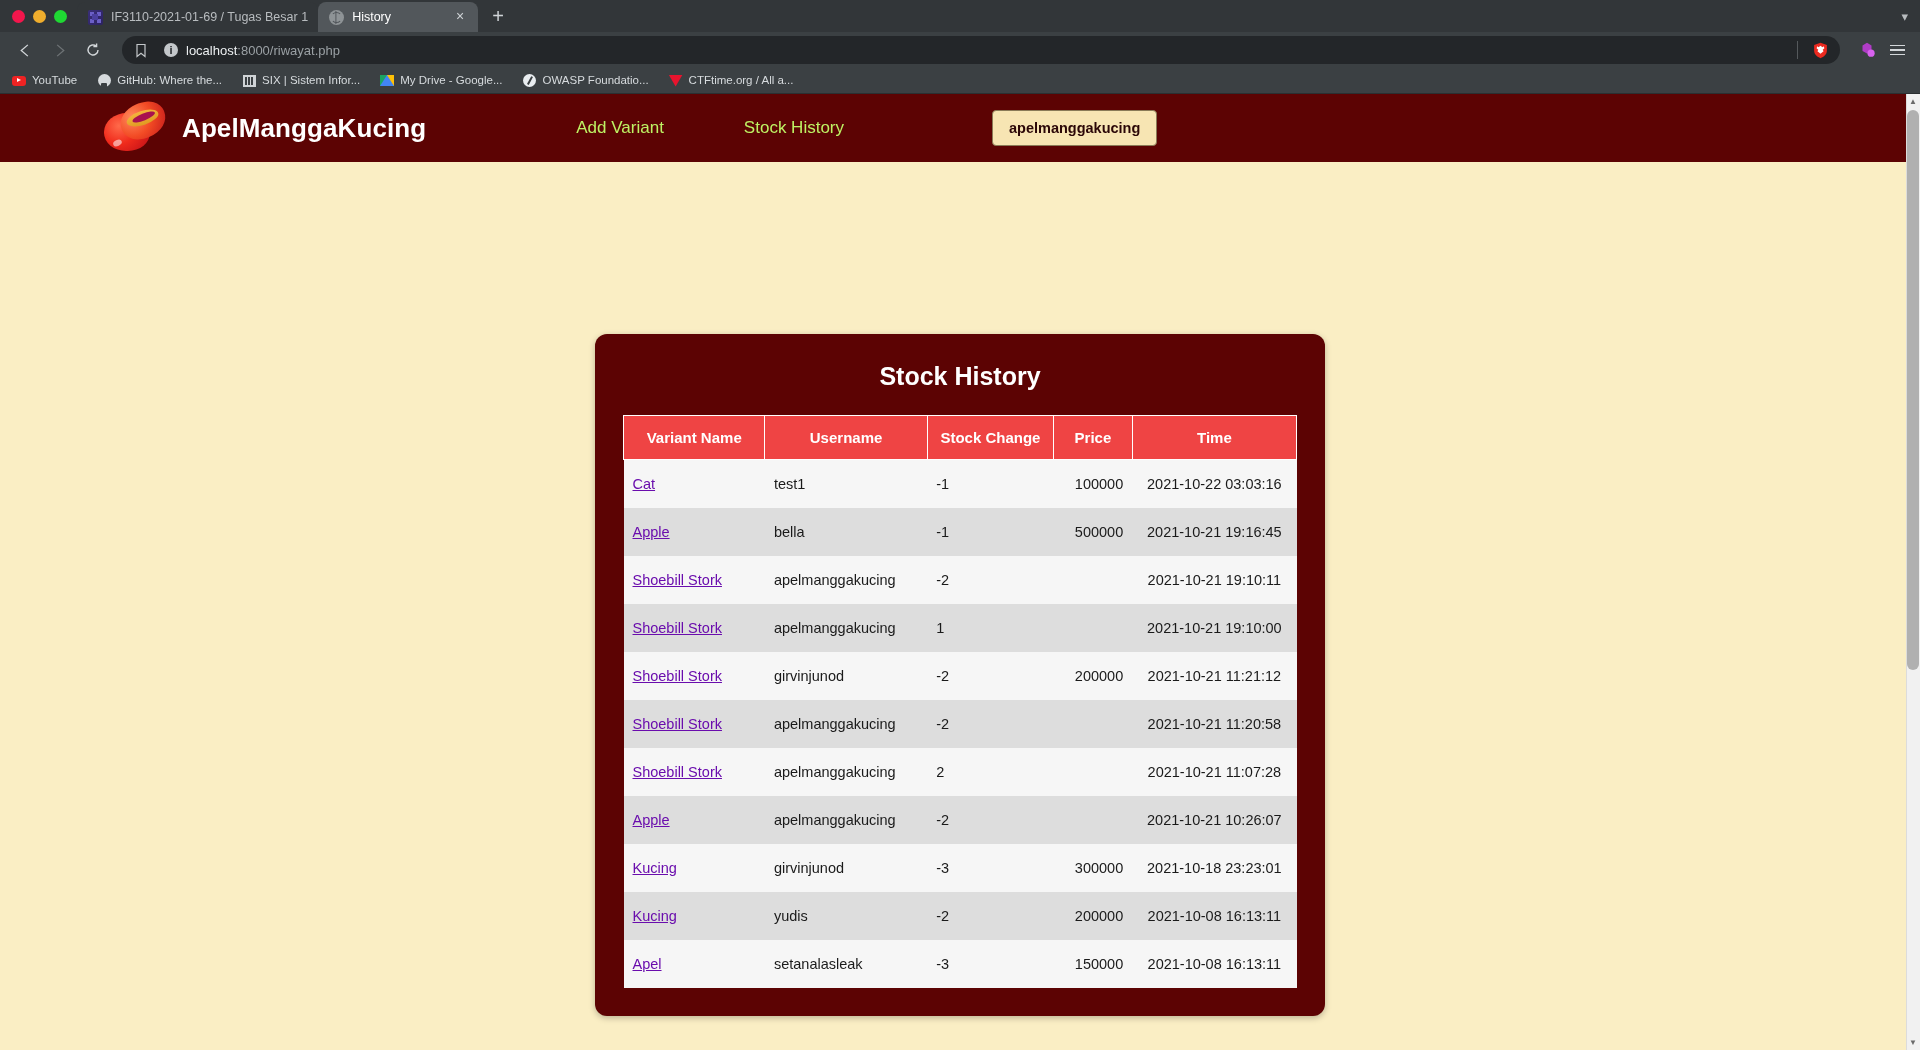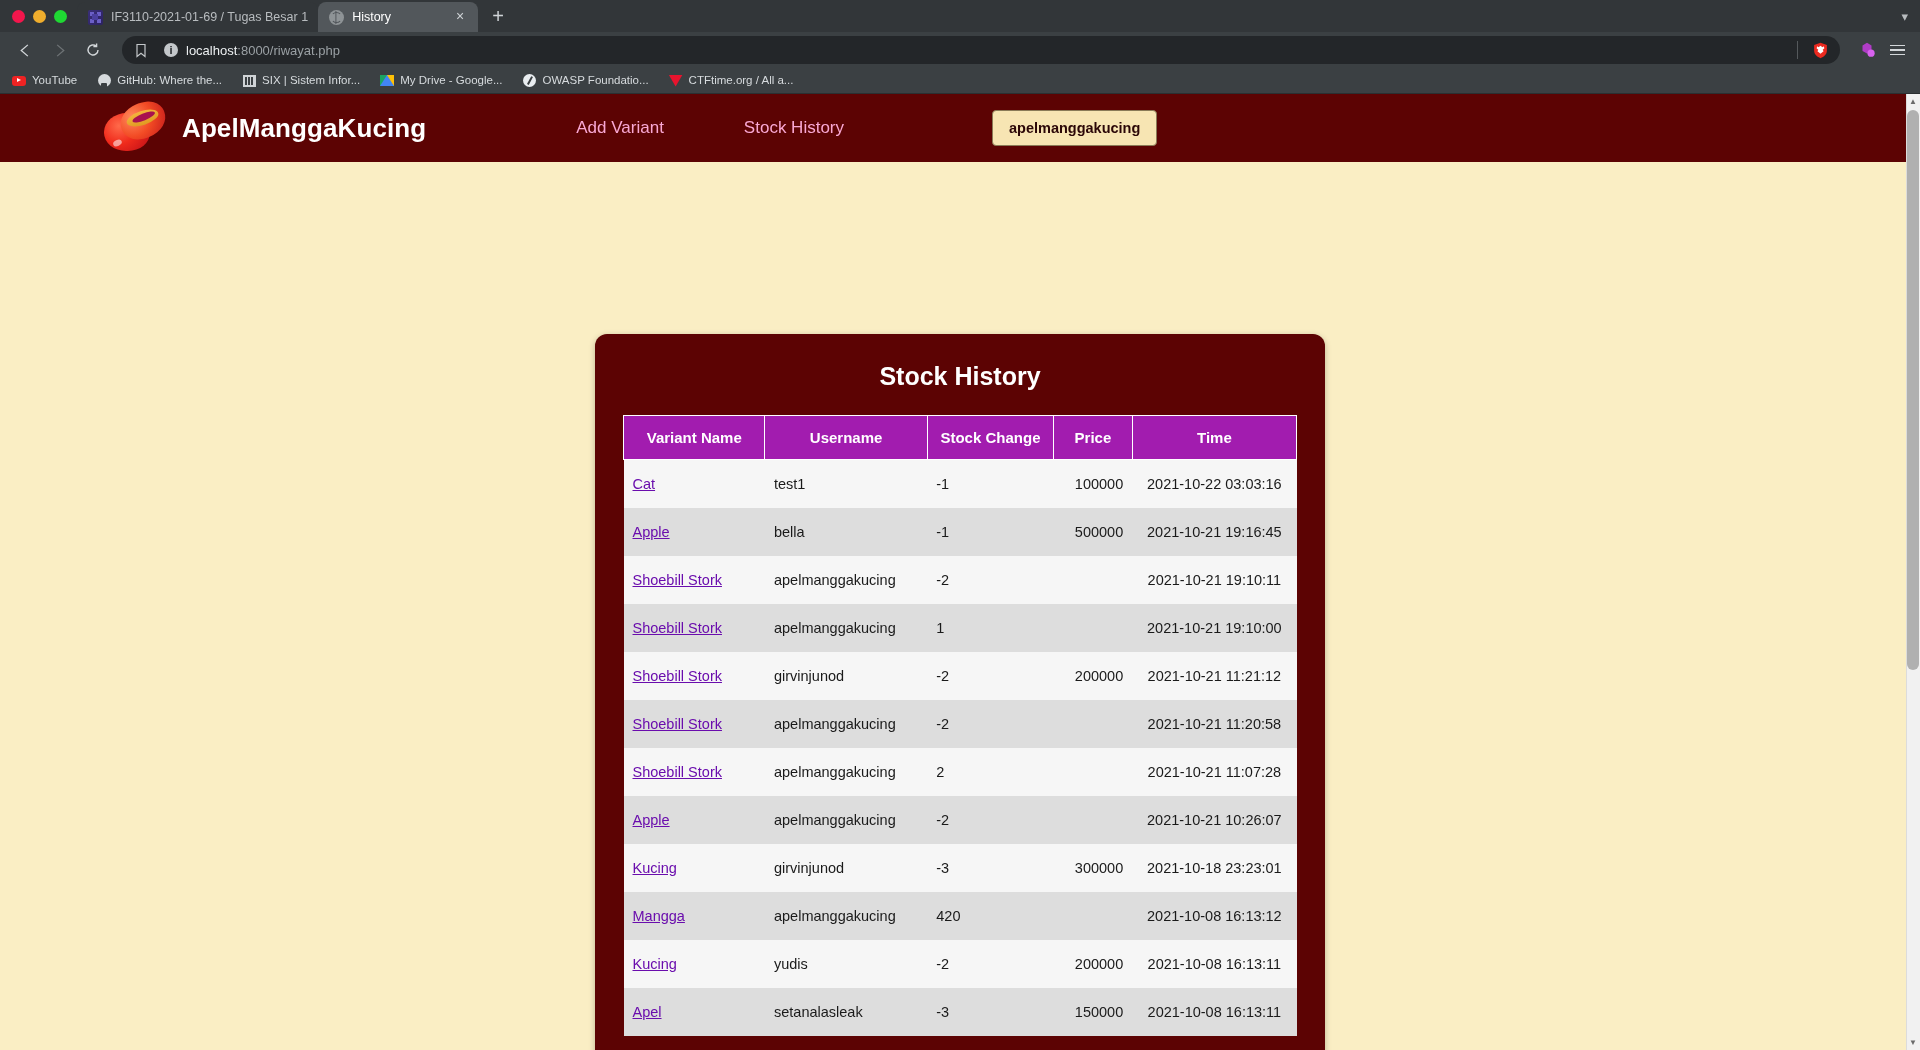--- a/index.html
+++ b/index.html
@@ -166,21 +166,21 @@
     font-family: "Liberation Sans", sans-serif;
   }
   .searchbox input::placeholder { color:#8a8f94; }
   .searchbtn {
     width: 48px; background:#eceff1; border:none; cursor:pointer;
     display:flex; align-items:center; justify-content:center;
   }
 
   .navlinks { display:flex; align-items:center; margin-left: 110px; gap: 0; }
   .navlink {
-    color:#f9a8d4; font-size: 17px; text-decoration: none; padding: 0 40px; white-space:nowrap;
+    color:#bef264; font-size: 17px; text-decoration: none; padding: 0 40px; white-space:nowrap;
   }
   .userbadge {
     margin-left: 108px;
     background:#f7e5b3; color:#2b0707; font-weight: bold; font-size: 14.5px;
     padding: 9px 16px; border-radius: 4px; white-space: nowrap;
     border: 1px solid #8a7b57;
   }
 
   
   .card {
@@ -191,21 +191,21 @@
     border-radius: 12px;
     padding: 22px 28px 28px;
     box-shadow: 0 2px 6px rgba(0,0,0,.25);
   }
   .card-title {
     color:#ffffff; font-size: 25px; font-weight: bold; text-align:center;
     margin: 6px 0 24px;
   }
   table { width: 100%; border-collapse: collapse; font-size: 14.5px; }
   thead th {
-    background:#a21caf; color:#ffffff; font-weight: bold;
+    background:#ef4444; color:#ffffff; font-weight: bold;
     padding: 13px 8px; border: 1px solid #ffffff; text-align:center; font-size: 15px;
   }
   tbody td {
     padding: 16px 9px; border: none; color:#1a1a1a; height: 36px;
     vertical-align: middle;
   }
   tbody tr:nth-child(odd)  { background: #f6f6f6; }
   tbody tr:nth-child(even) { background: #dddddd; }
   td.c-variant { width: 150px; }
   td.c-user    { width: 165px; }
@@ -439,27 +439,20 @@
               <td class="c-time">2021-10-21 10:26:07</td>
             </tr>
             <tr>
               <td class="c-variant"><a href="#">Kucing</a></td>
               <td class="c-user">girvinjunod</td>
               <td class="c-change">-3</td>
               <td class="c-price">300000</td>
               <td class="c-time">2021-10-18 23:23:01</td>
             </tr>
             <tr>
-              <td class="c-variant"><a href="#">Mangga</a></td>
-              <td class="c-user">apelmanggakucing</td>
-              <td class="c-change">420</td>
-              <td class="c-price"></td>
-              <td class="c-time">2021-10-08 16:13:12</td>
-            </tr>
-            <tr>
               <td class="c-variant"><a href="#">Kucing</a></td>
               <td class="c-user">yudis</td>
               <td class="c-change">-2</td>
               <td class="c-price">200000</td>
               <td class="c-time">2021-10-08 16:13:11</td>
             </tr>
             <tr>
               <td class="c-variant"><a href="#">Apel</a></td>
               <td class="c-user">setanalasleak</td>
               <td class="c-change">-3</td>

